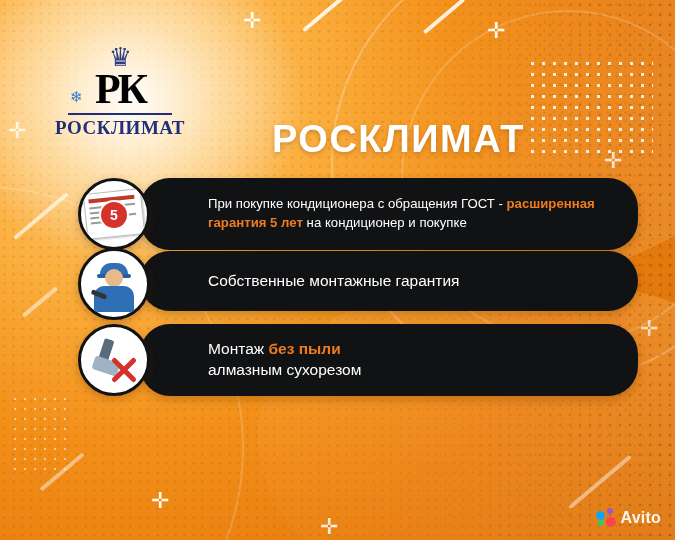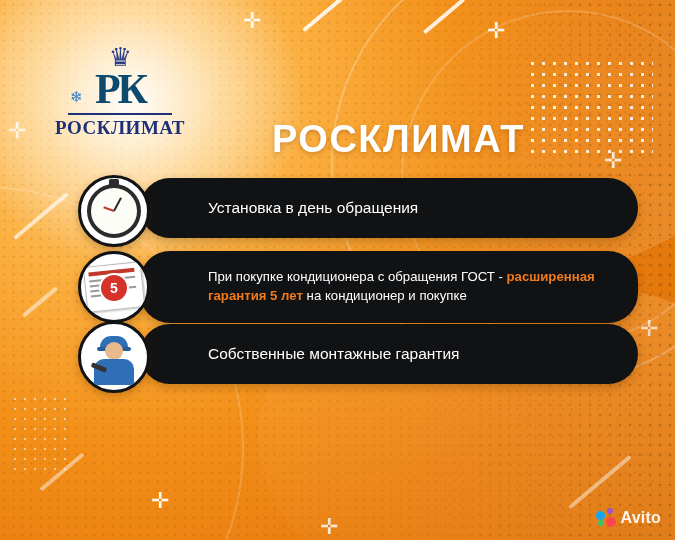--- a/index.html
+++ b/index.html
@@ -132,21 +132,21 @@
     font-size: 26px;
     letter-spacing: -1px;
     color: #2c3c86;
     line-height: 1;
     margin-bottom: -2px;
   }
   .logo-mark {
     font-family: "Liberation Serif", serif;
     font-size: 42px;
     font-weight: bold;
-    color: #0c4a6e;
+    color: #000000;
     line-height: 1;
     letter-spacing: -3px;
   }
   .logo-rule {
     width: 104px; height: 2px;
     background: #1f2f78;
     margin: 3px auto 2px;
   }
   .logo-text {
     font-family: "Liberation Serif", serif;
@@ -372,30 +372,20 @@
     <div class="logo-mark">РК</div>
     <div class="logo-rule"></div>
     <div class="logo-text">РОСКЛИМАТ</div>
     <div class="logo-snow">❄</div>
   </div>
 
   <div class="title">РОСКЛИМАТ</div>
 
   <div class="rows">
 
-    <div class="row">
-      <div class="bar">
-        <div class="bar-text">Установка в день обращения</div>
-      </div>
-      <div class="badge">
-        <div class="watch-face">
-            <span class="watch-crown"></span>
-          </div>
-      </div>
-    </div>
 
     <div class="row row-wide">
       <div class="bar">
         <div class="bar-text small">
           <span>При покупке кондиционера с обращения ГОСТ - </span><span class="hl">расширенная гарантия 5 лет</span><span> на кондиционер и покупке</span>
         </div>
       </div>
       <div class="badge">
         <div class="cert">
           <div class="c-band"></div>
@@ -415,20 +405,35 @@
       <div class="badge">
         <div class="worker">
           <span class="w-helmet"></span>
           <span class="w-head"></span>
           <span class="w-body"></span>
           <span class="w-tool"></span>
         </div>
       </div>
     </div>
 
+    <div class="row row-wide">
+      <div class="bar">
+        <div class="bar-text">
+          <span>Монтаж </span><span class="hl">без пыли</span><br>
+          <span>алмазным сухорезом</span>
+        </div>
+      </div>
+      <div class="badge">
+        <div class="dust">
+          <span class="dust-brush"></span>
+          <span class="dust-head"></span>
+          <span class="dust-x"></span>
+        </div>
+      </div>
+    </div>
 
   </div>
 
   <div class="avito">
     <div class="avito-dots">
       <i></i>
         <i></i>
         <i></i>
         <i></i>
     </div>

